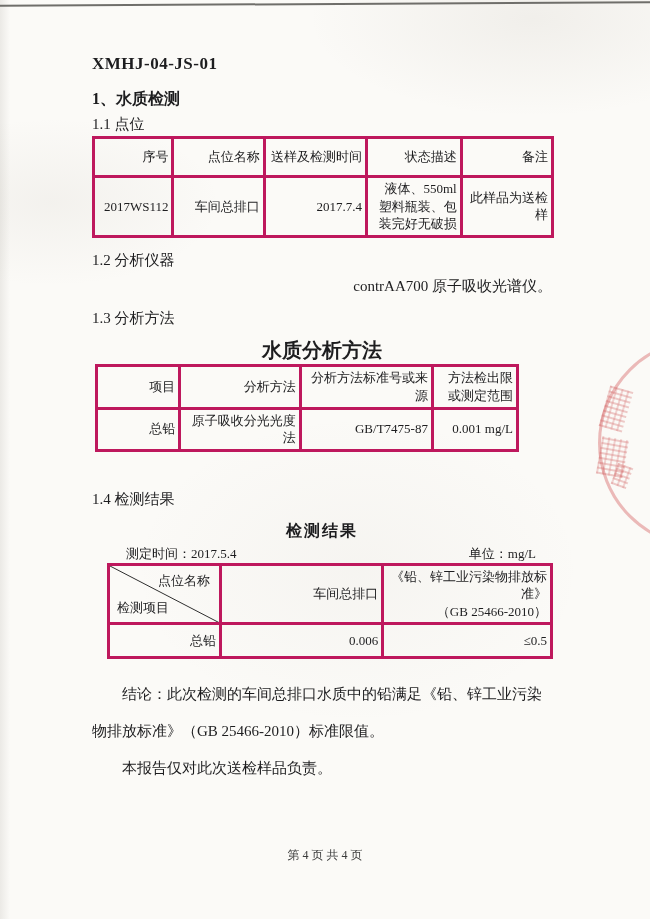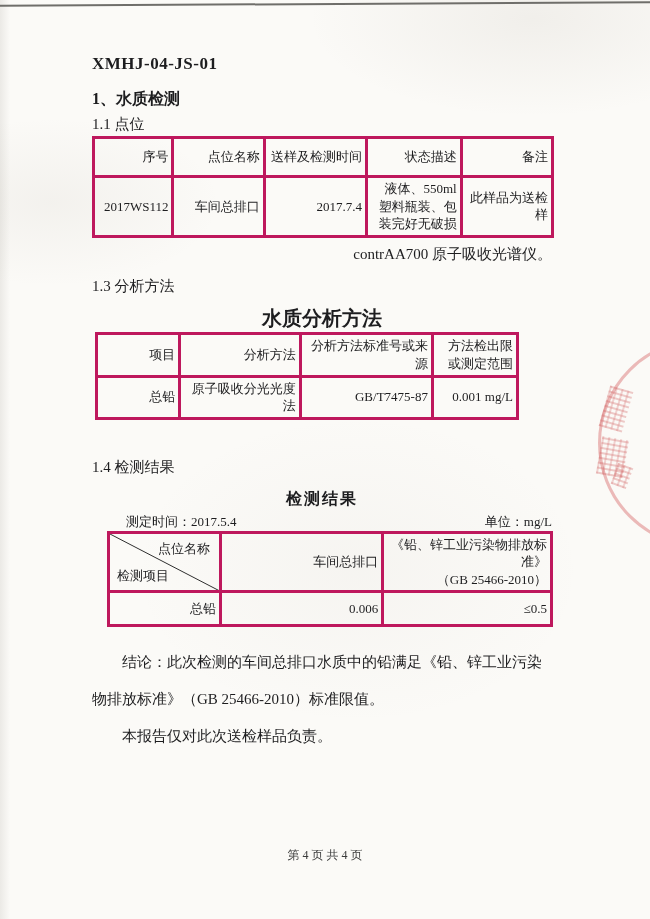--- a/index.html
+++ b/index.html
@@ -28,21 +28,21 @@
   table{border-collapse:collapse;table-layout:fixed;}
   th,td{border:3px solid #be185d;font-weight:normal;text-align:right;font-size:13px;padding:2px 3px;line-height:1.35;vertical-align:middle;}
   .t1{width:462px;margin-top:2px;}
   .t1 th{height:32px;}
   .t1 td{height:46px;}
   .t2{width:424px;margin-left:3px;}
   .t2 th{height:36px;}
   .t2 td{height:20px;}
   .meta{display:flex;justify-content:space-between;margin-top:3px;font-size:13px;}
   .meta .left{margin-left:34px;}
-  .meta .right{margin-right:0;}
+  .meta .right{margin-right:16px;}
   .t3{width:446px;margin-left:15px;}
   .t3 th{height:52px;}
   .t3 td{height:27px;}
   .diag{position:relative;padding:0;}
   .diag svg{position:absolute;left:0;top:0;width:100%;height:100%;display:block;}
   .diag .corner-top{position:absolute;top:6px;right:9px;font-size:13px;}
   .diag .corner-bottom{position:absolute;bottom:6px;left:7px;font-size:13px;}
   .para{font-size:15px;line-height:37px;white-space:nowrap;}
   .para.first{margin-top:17px;}
   .blank-note{font-size:15px;line-height:37px;text-align:center;padding-left:62px;}
@@ -87,20 +87,21 @@
     <tr>
       <td>2017WS112</td>
       <td>车间总排口</td>
       <td>2017.7.4</td>
       <td>液体、550ml 塑料瓶装、包装完好无破损</td>
       <td>此样品为送检样</td>
     </tr>
   </tbody>
     </table>
 
+  <div class="h2 gap-s">1.2 分析仪器</div>
   <div class="instrument-line indent">contrAA700 原子吸收光谱仪。</div>
 
   <div class="h2 gap-s">1.3 分析方法</div>
   <div class="table-title">水质分析方法</div>
 
   <table class="t2">
     <colgroup>
       <col style="width:19.8%">
         <col style="width:28.6%">
         <col style="width:31.4%">

